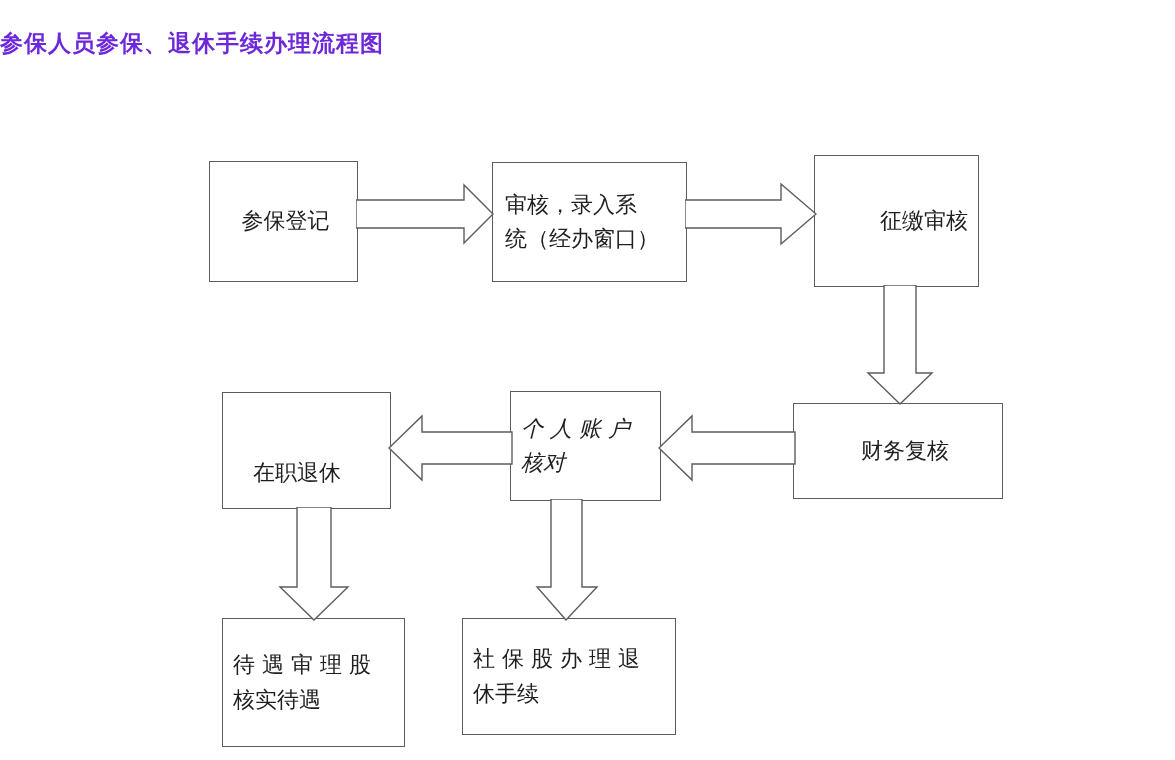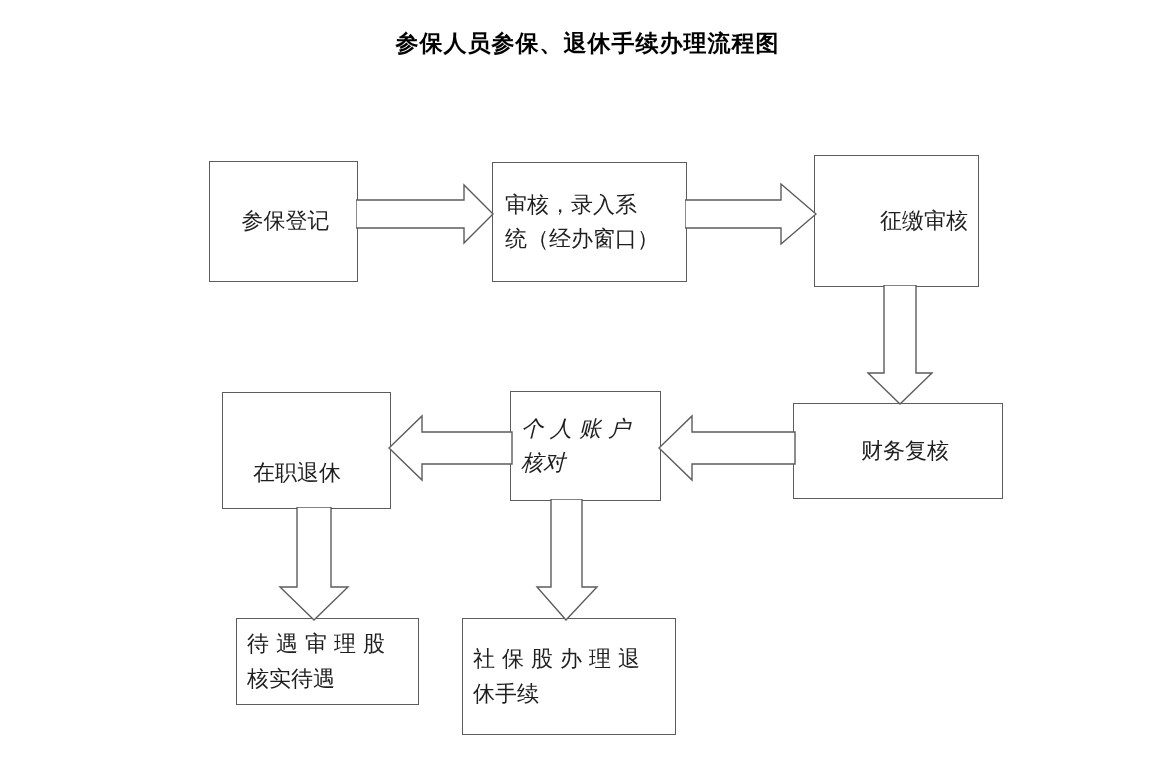--- a/index.html
+++ b/index.html
@@ -15,24 +15,24 @@
     width: 1175px;
     height: 760px;
     background: #ffffff;
     overflow: hidden;
   }
   #diagram-title {
     position: absolute;
     left: 0;
     top: 28px;
     width: 1175px;
-    text-align: center;
+    text-align: left;
     font-size: 23px;
     font-weight: bold;
-    color: #000000;
+    color: #6d28d9;
     letter-spacing: 1px;
     font-family: "DejaVu Sans", "Liberation Sans", sans-serif;
   }
   .node {
     position: absolute;
     box-sizing: border-box;
     border: 1.4px solid #5c5c5c;
     background: #ffffff;
     display: flex;
     flex-direction: column;
@@ -65,21 +65,21 @@
   #node-shenhe-luru .line { padding-left: 12px; }
   #node-zhengjiao       { left:814px; top:155px; width:165px; height:132px; }
   #node-zhengjiao .line { padding-left: 16px; text-align: right; }
   #node-caiwu-fuhe      { left:793px; top:403px; width:210px; height:96px; }
   #node-caiwu-fuhe .line { padding-left: 24px; }
   #node-geren-zhanghu   { left:510px; top:391px; width:151px; height:110px; }
   #node-geren-zhanghu .line { padding-left: 10px; font-style: italic; }
   #node-zaizhi-tuixiu   { left:222px; top:392px; width:169px; height:117px;
                           justify-content: flex-end; padding-bottom: 18px; }
   #node-zaizhi-tuixiu .line { padding-left: 30px; }
-  #node-daiyu-shenli    { left:236px; top:618px; width:183px; height:87px; }
+  #node-daiyu-shenli    { left:222px; top:618px; width:183px; height:129px; }
   #node-daiyu-shenli .line { padding-left: 10px; }
   #node-shebao-gu       { left:462px; top:618px; width:214px; height:117px; }
   #node-shebao-gu .line { padding-left: 10px; }
 
   
   .arrow {
     position: absolute;
   }
   .arrow svg { display: block; }
 

